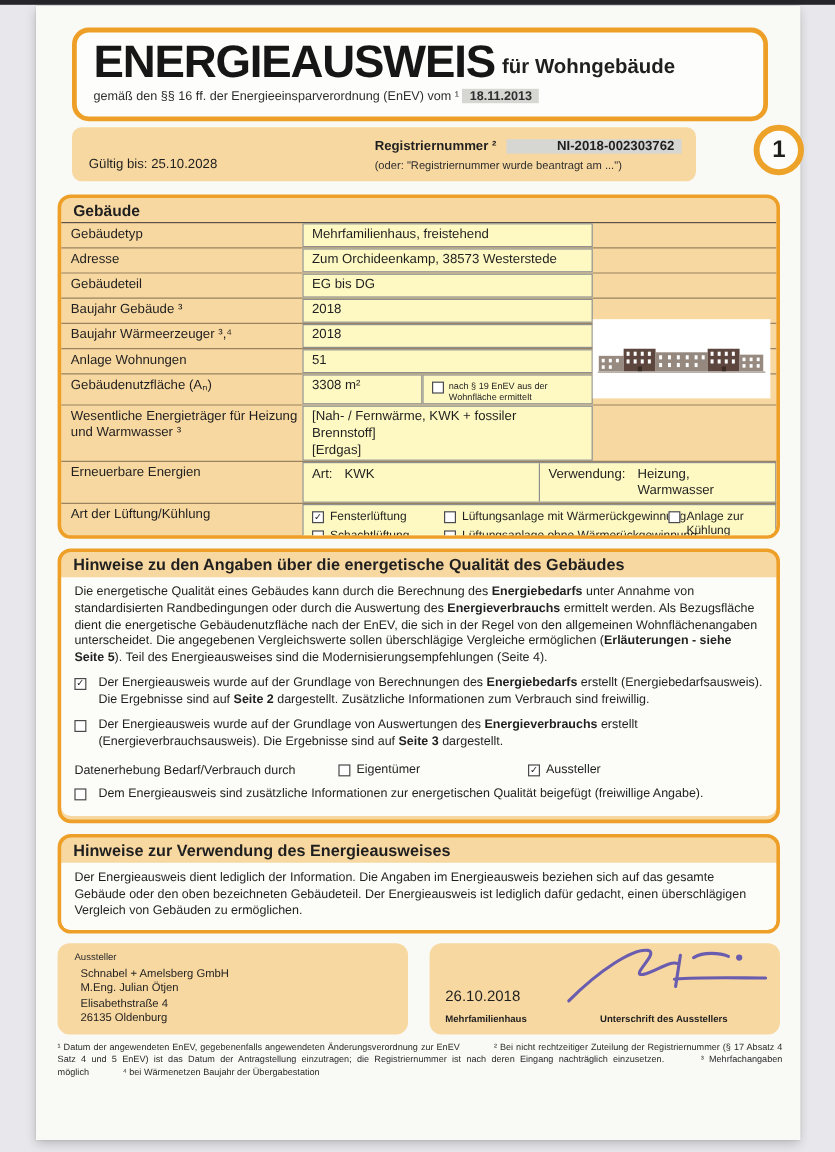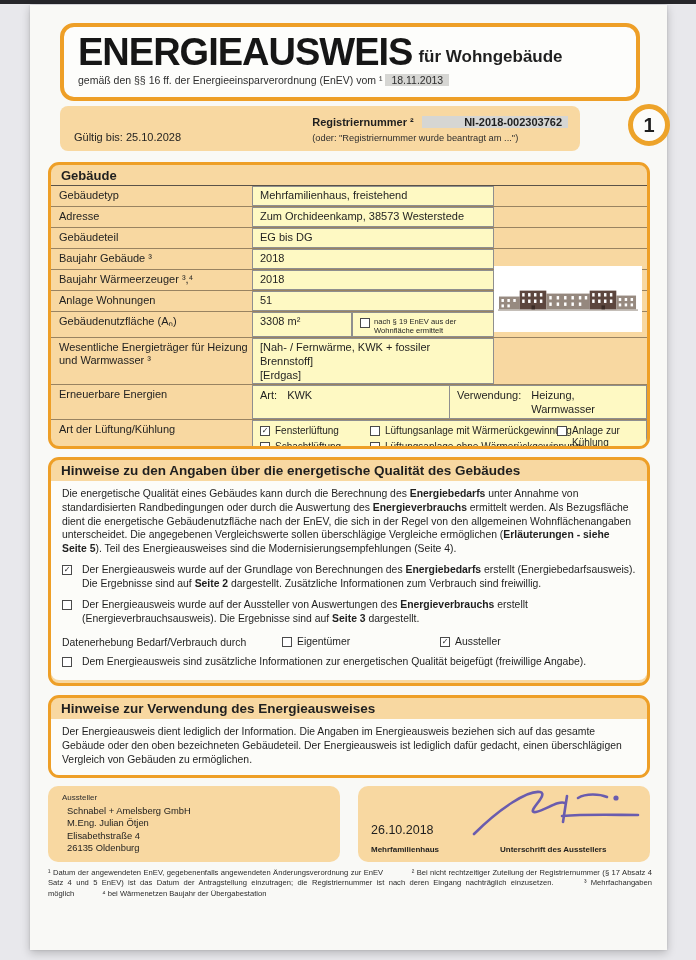--- a/index.html
+++ b/index.html
@@ -4,21 +4,21 @@
 <style>
   html,body{margin:0;padding:0;width:696px;height:960px;background:#e8e8ec;font-family:"Liberation Sans",sans-serif;color:#1f1f1f;-webkit-font-smoothing:antialiased;}
   .stage{position:relative;width:696px;height:960px;overflow:hidden;}
   .topbar{position:absolute;left:0;top:0;width:696px;height:4px;background:#26262a;}
   .page{position:absolute;left:30px;top:5px;width:637px;height:945px;background:#f9f9f6;box-shadow:0 3px 9px rgba(0,0,0,.22),0 0 2px rgba(0,0,0,.12);}
   
   .titlebox{position:absolute;left:30px;top:18px;width:580px;height:78px;border:4px solid #ee9f27;border-radius:14px;background:#fdfdfb;box-sizing:border-box;padding:4px 14px 0;}
   .bigtitle{font-size:38px;font-weight:bold;letter-spacing:-1px;color:#161616;}
   .titlesuffix{font-size:17px;font-weight:bold;position:relative;top:-3px;margin-left:6px;}
   .subtitle{font-size:10.5px;color:#2e2e2e;margin-top:0px;}
-  .chip{background:#d6d6d3;padding:0 6px;display:inline-block;}
+  .chip{background:#d6d6d3;padding:0 6px;display:inline-block;font-weight:bold;}
   
   .regband{position:absolute;left:30px;top:101px;width:520px;height:45px;background:#f8d8a1;border-radius:8px;}
   .validuntil{position:absolute;left:14px;bottom:8px;font-size:11px;}
   .regblock{position:absolute;right:12px;top:6px;text-align:left;}
   .reglabel{font-weight:bold;font-size:11px;}
   .regnum{font-weight:bold;font-size:11px;margin-left:4px;padding-left:42px;}
   .regnote{font-size:9.3px;margin-top:3px;color:#2e2e2e;}
   .badge{position:absolute;left:598px;top:99px;width:42px;height:42px;border:5px solid #eda32a;border-radius:50%;background:#fcfcfa;box-sizing:border-box;display:flex;align-items:center;justify-content:center;font-size:20px;font-weight:bold;}
   
   .sec{position:absolute;left:18px;width:602px;border:3px solid #ee9f27;border-radius:11px;background:#f8d8a1;box-sizing:border-box;overflow:hidden;}
@@ -259,21 +259,21 @@
     <section class="sec sec2">
       <div class="sechdr" style="font-size:13.5px;border-bottom:none;padding-bottom:3px;">Hinweise zu den Angaben über die energetische Qualität des Gebäudes</div>
       <div class="secbody">
         <p class="para"><span>Die energetische Qualität eines Gebäudes kann durch die Berechnung des </span><b>Energiebedarfs</b><span> unter Annahme von standardisierten Randbedingungen oder durch die Auswertung des </span><b>Energieverbrauchs</b><span> ermittelt werden. Als Bezugsfläche dient die energetische Gebäudenutzfläche nach der EnEV, die sich in der Regel von den allgemeinen Wohnflächenangaben unterscheidet. Die angegebenen Vergleichswerte sollen überschlägige Vergleiche ermöglichen (</span><b>Erläuterungen - siehe Seite 5</b><span>). Teil des Energieausweises sind die Modernisierungsempfehlungen (Seite 4).</span></p>
         <div class="cbpara">
           <span class="cb on">✓</span>
           <p class="para" style="flex:1"><span>Der Energieausweis wurde auf der Grundlage von Berechnungen des </span><b>Energiebedarfs</b><span> erstellt (Energiebedarfsausweis). Die Ergebnisse sind auf </span><b>Seite 2</b><span> dargestellt. Zusätzliche Informationen zum Verbrauch sind freiwillig.</span></p>
         </div>
         <div class="cbpara">
           <span class="cb"></span>
-          <p class="para" style="flex:1"><span>Der Energieausweis wurde auf der Aussteller von Auswertungen des </span><b>Energieverbrauchs</b><span> erstellt (Energieverbrauchsausweis). Die Ergebnisse sind auf </span><b>Seite 3</b><span> dargestellt.</span></p>
+          <p class="para" style="flex:1"><span>Der Energieausweis wurde auf der Grundlage von Auswertungen des </span><b>Energieverbrauchs</b><span> erstellt (Energieverbrauchsausweis). Die Ergebnisse sind auf </span><b>Seite 3</b><span> dargestellt.</span></p>
         </div>
         <div class="datarow">
           <span class="dlbl">Datenerhebung Bedarf/Verbrauch durch</span>
           <span class="opt o1">
               <span class="cb"></span>
               <span>Eigentümer</span>
             </span>
           <span class="opt">
               <span class="cb on">✓</span>
               <span>Aussteller</span>

